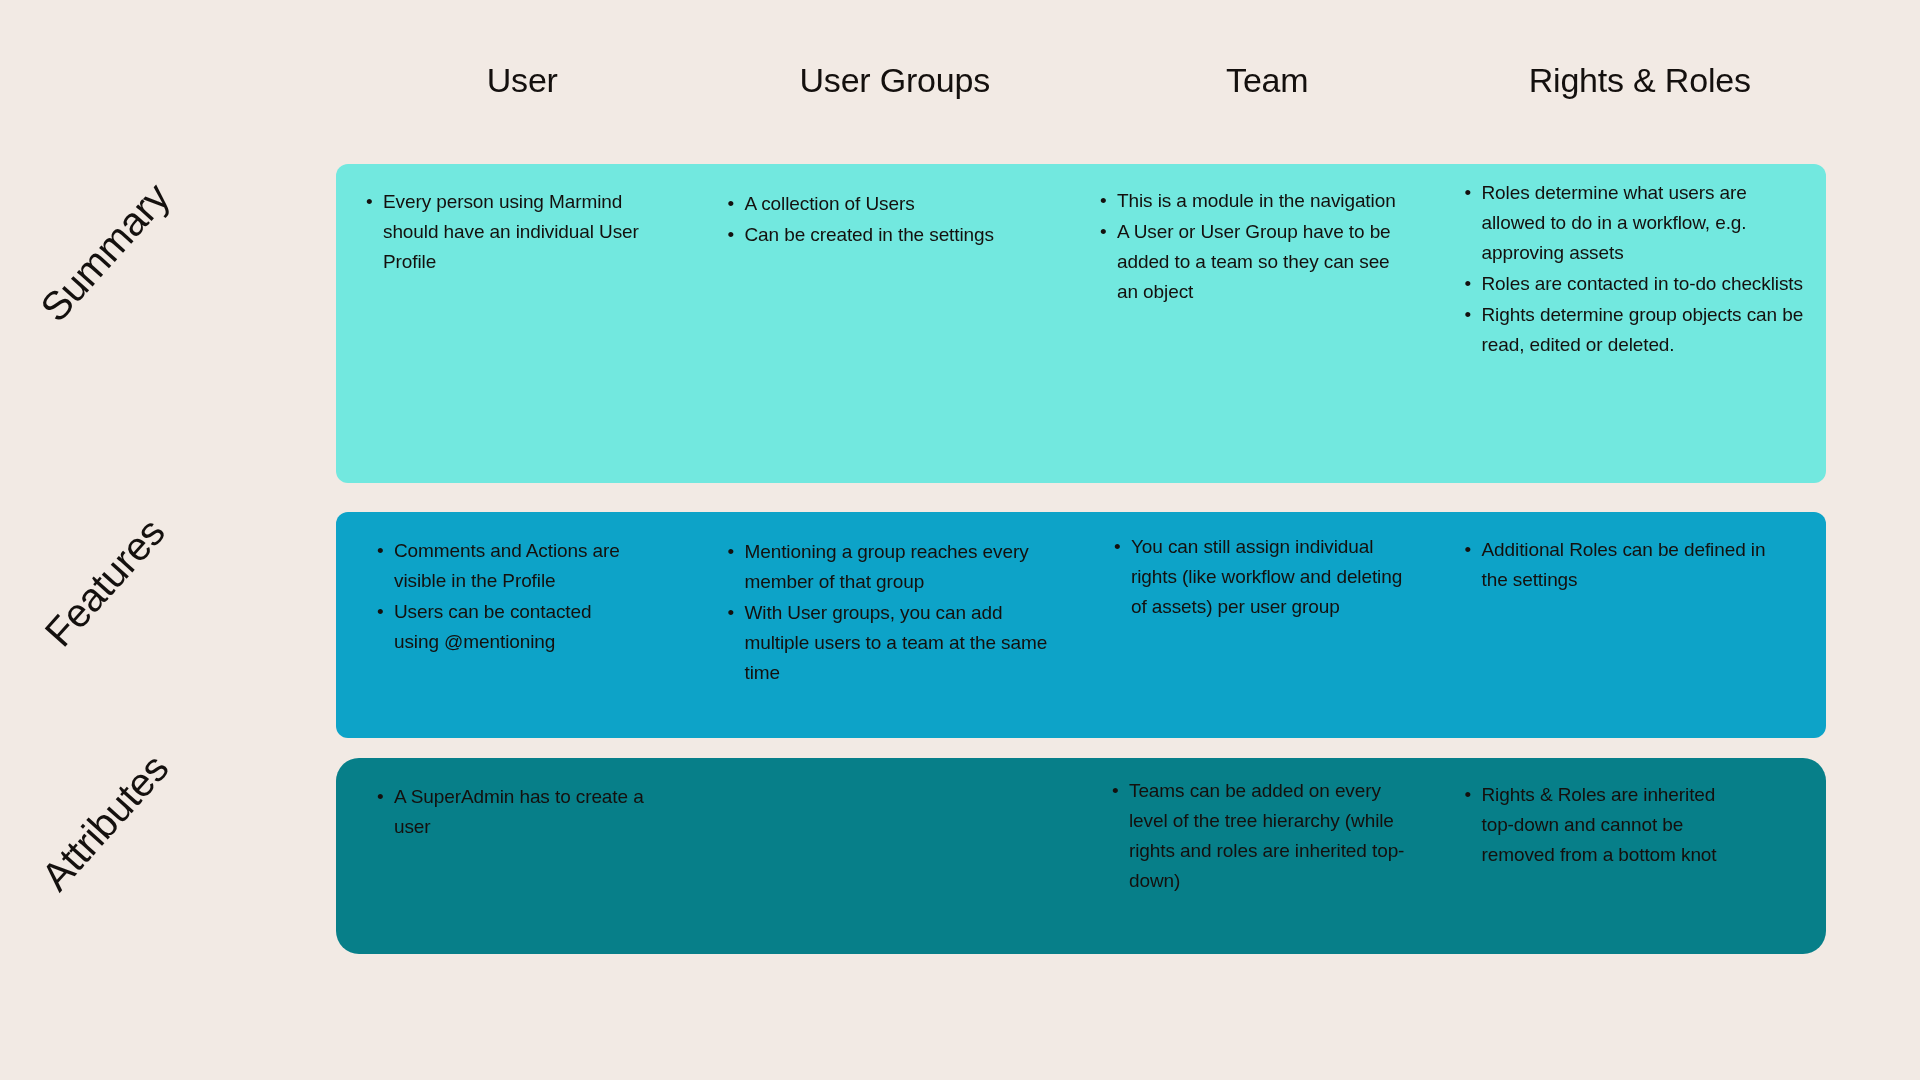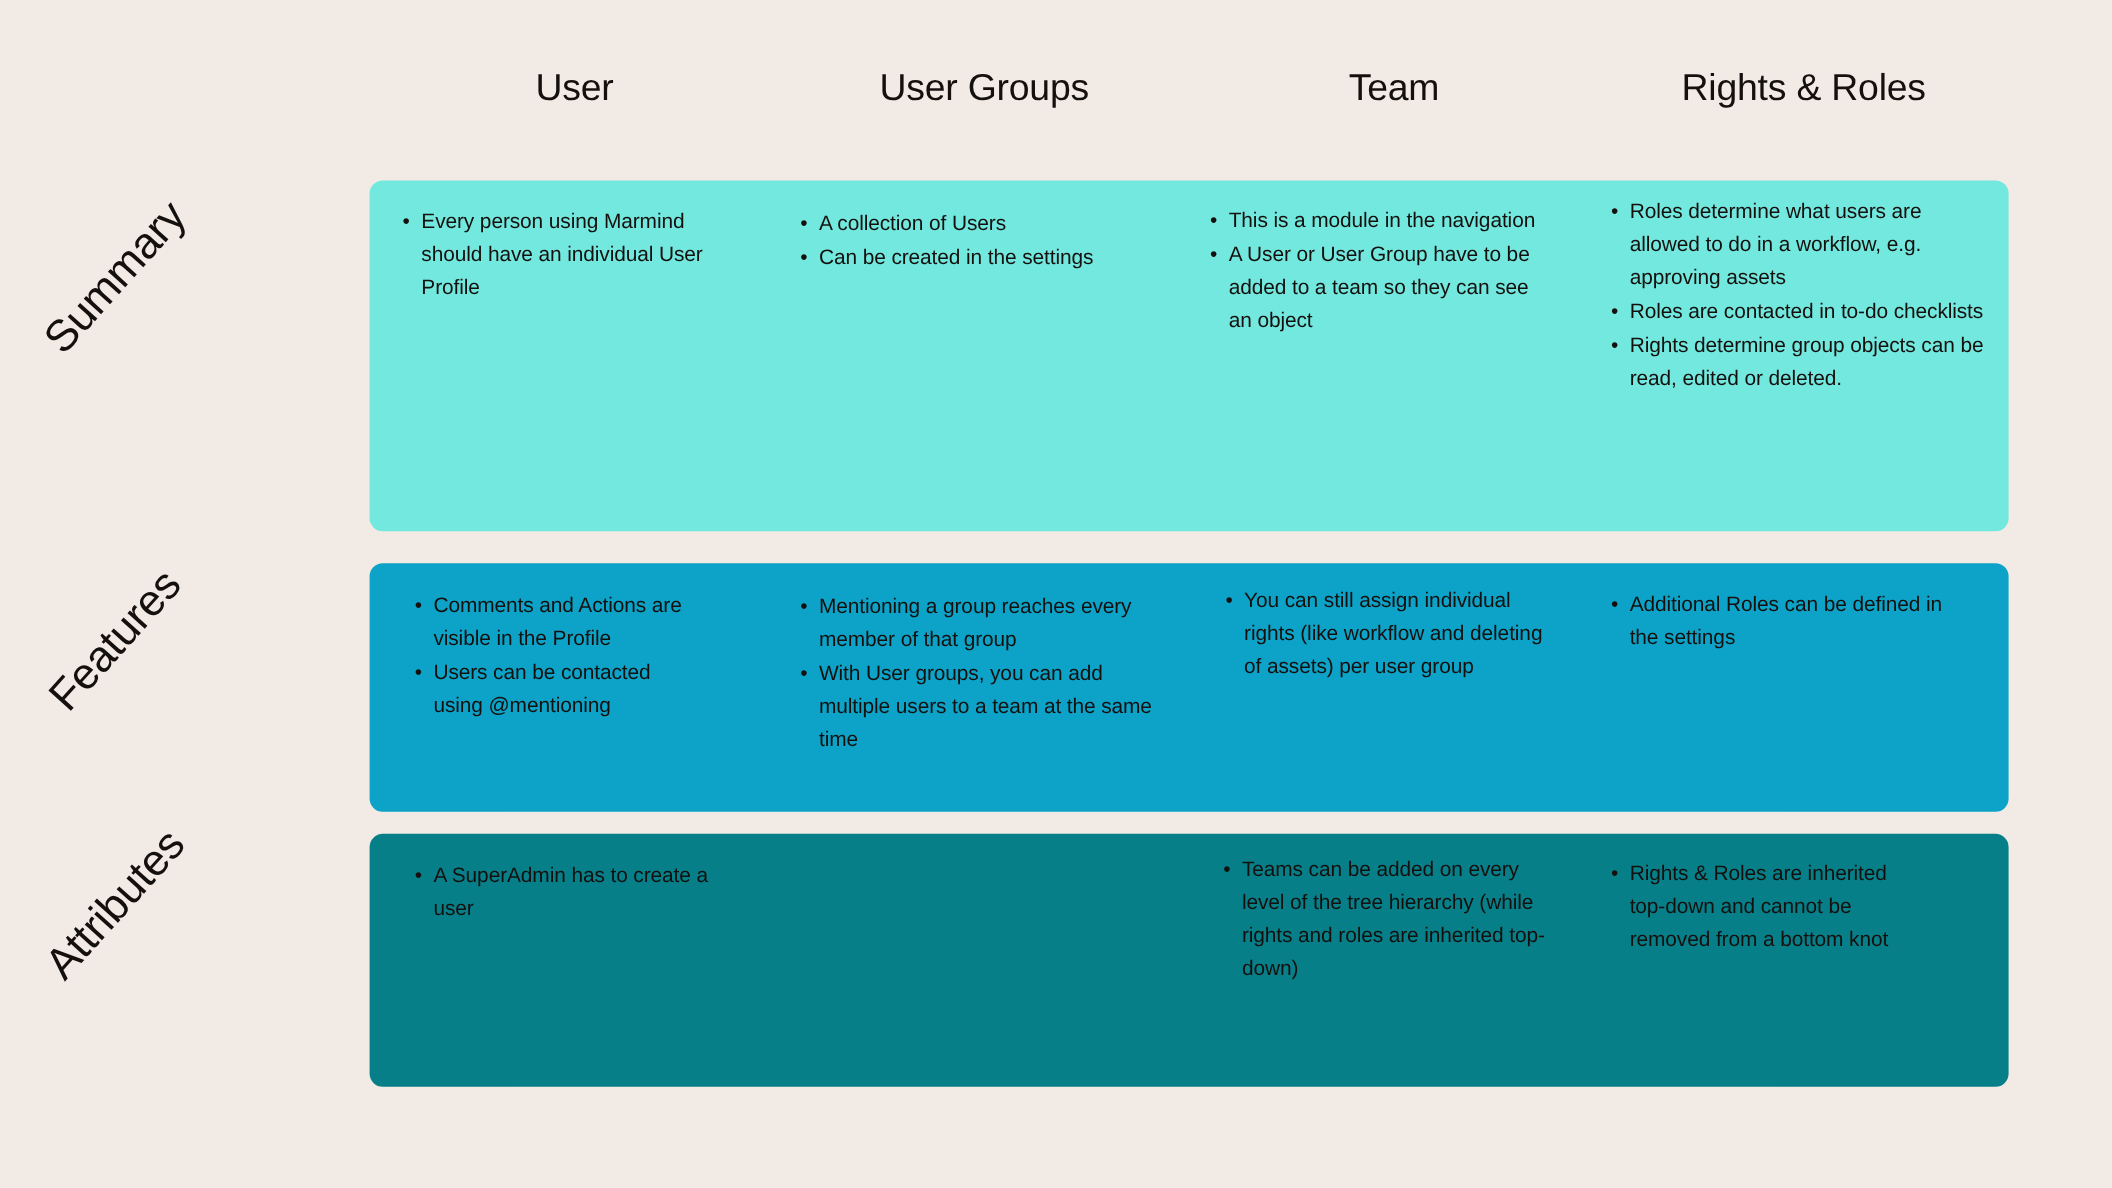--- a/index.html
+++ b/index.html
@@ -74,22 +74,23 @@
     height: 319px;
     background: #72E8DF;
   }
   .band.b1 {
     top: 512px;
     height: 226px;
     background: #0DA3C8;
   }
   .band.b2 {
     top: 758px;
-    height: 230px;
+    height: 196px;
     background: #077F89;
+    border-radius: 23px;
   }
 
   .cell {
     flex: 1 1 0;
     box-sizing: border-box;
     padding: 0;
     position: relative;
   }
 
   .cell ul {

